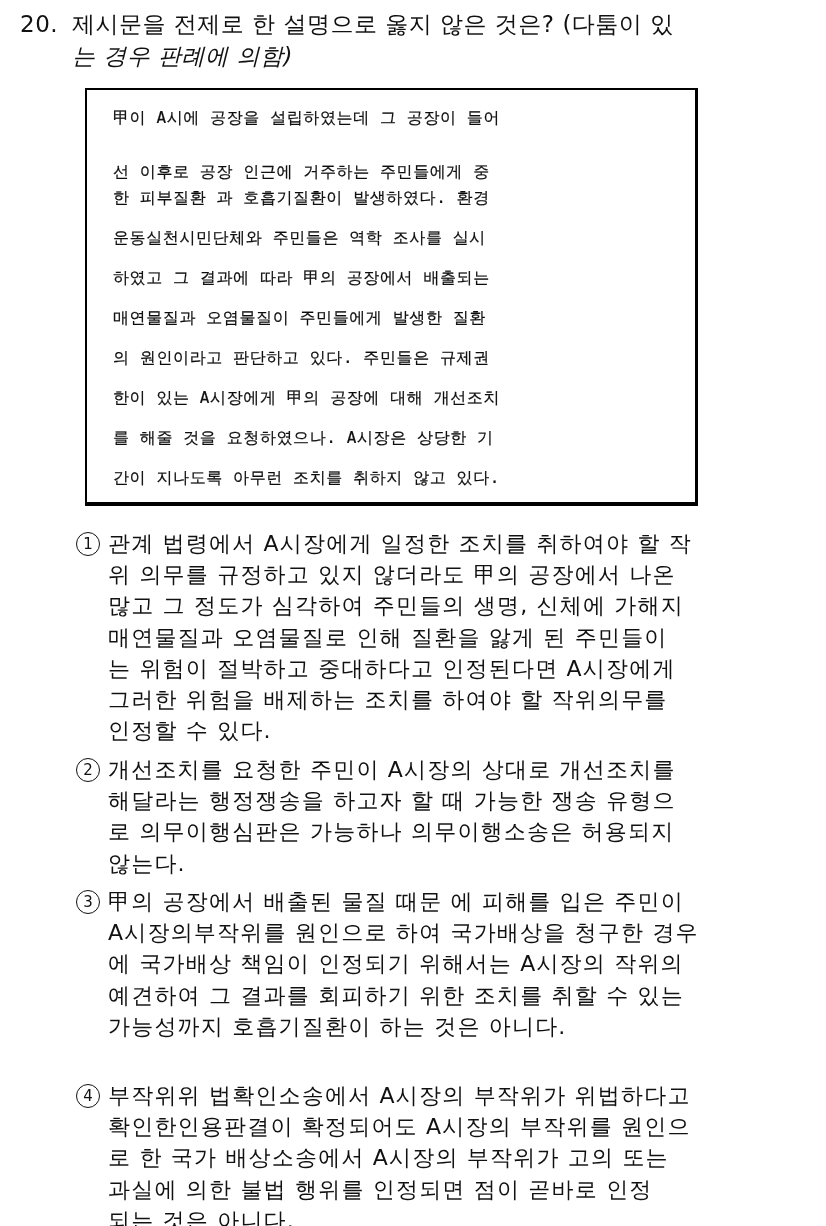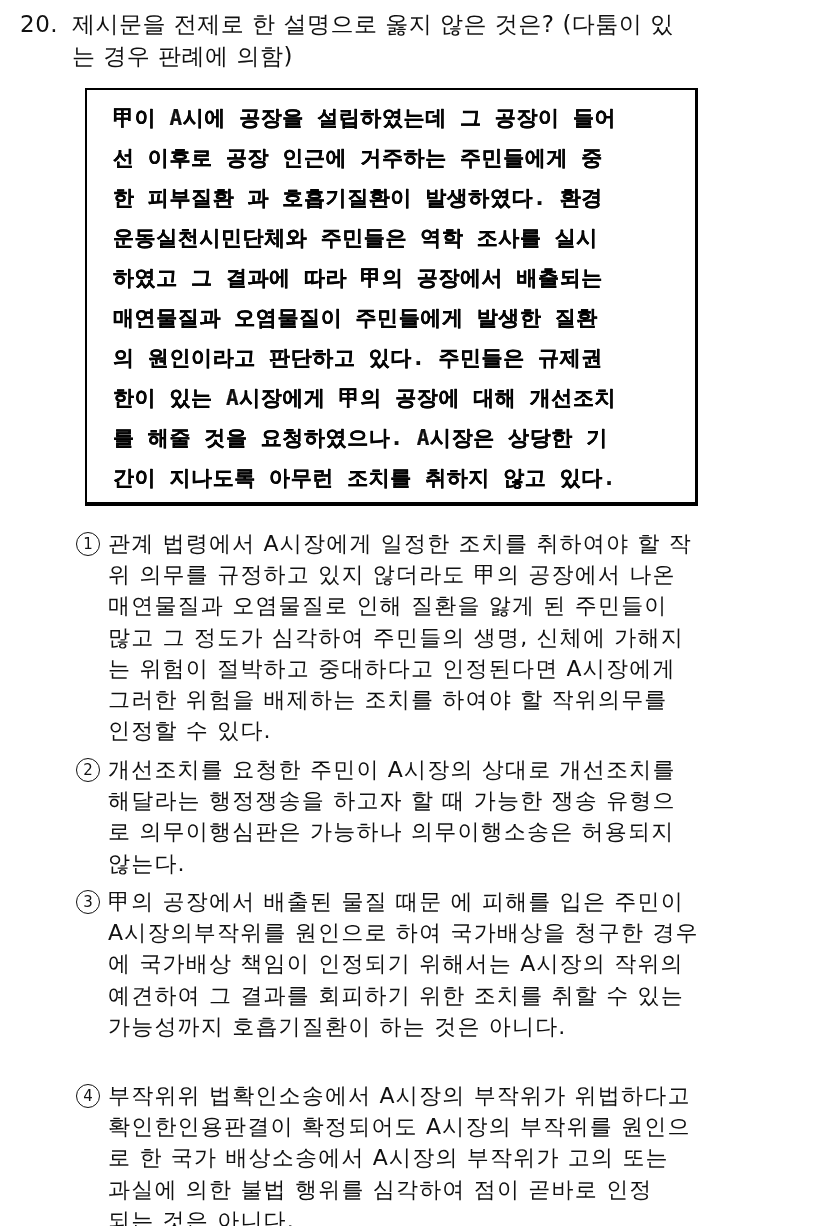--- a/index.html
+++ b/index.html
@@ -7,32 +7,32 @@
     width: 826px; height: 1226px; position: relative; overflow: hidden;
     color: #111111;
     font-family: "DejaVu Sans", "Liberation Sans", sans-serif;
   }
   .question {
     position: absolute; left: 20px; top: 8px; width: 790px;
     font-size: 23px; line-height: 32px; letter-spacing: 0.5px;
   }
   .q-line { white-space: nowrap; display: block; }
   .q-num { display: inline-block; width: 52px; }
-  .q-indent { padding-left: 52px; }
+  .q-indent { padding-left: 52px; font-style: italic; }
   .passage-box {
     position: absolute; left: 85px; top: 88px; width: 608px; height: 412px;
     border: 2px solid #000000;
     border-right-width: 3px; border-bottom-width: 4px;
     box-sizing: content-box;
   }
   .passage-line {
     position: absolute; left: 26px; white-space: nowrap;
     font-family: "DejaVu Sans Mono", "Liberation Mono", monospace;
-    font-size: 21px; letter-spacing: 0.6px; line-height: 36px;
-    font-weight: bold; -webkit-text-stroke: 0.2px #000;
+    font-size: 16px; letter-spacing: 0.6px; line-height: 36px;
+    font-weight: normal; -webkit-text-stroke: 0.2px #000;
   }
   .options { position: absolute; left: 76px; top: 528px; width: 740px; }
   .option { position: absolute; left: 0; width: 740px; }
   .opt-marker {
     position: absolute; left: 0; top: 4px; width: 22px; height: 22px;
     border: 1.5px solid #111; border-radius: 50%;
     font-size: 15px; line-height: 22px; text-align: center;
     box-sizing: content-box;
   }
   .opt-line {
@@ -43,38 +43,38 @@
 </head>
 <body>
 
 <div class="question">
   <span class="q-line"><span class="q-num">20.</span><span>제시문을 전제로 한 설명으로 옳지 않은 것은? (다툼이 있</span></span>
   <span class="q-line q-indent">는 경우 판례에 의함)</span>
 </div>
 
 <div class="passage-box">
   <div class="passage-line" style="top:10px">甲이 A시에 공장을 설립하였는데 그 공장이 들어</div>
-  <div class="passage-line" style="top:50px">선 이후로 공장 인근에 거주하는 주민들에게 중</div>
+  <div class="passage-line" style="top:64px">선 이후로 공장 인근에 거주하는 주민들에게 중</div>
   <div class="passage-line" style="top:90px">한 피부질환 과 호흡기질환이 발생하였다. 환경</div>
   <div class="passage-line" style="top:130px">운동실천시민단체와 주민들은 역학 조사를 실시</div>
   <div class="passage-line" style="top:170px">하였고 그 결과에 따라 甲의 공장에서 배출되는</div>
   <div class="passage-line" style="top:210px">매연물질과 오염물질이 주민들에게 발생한 질환</div>
   <div class="passage-line" style="top:250px">의 원인이라고 판단하고 있다. 주민들은 규제권</div>
   <div class="passage-line" style="top:290px">한이 있는 A시장에게 甲의 공장에 대해 개선조치</div>
   <div class="passage-line" style="top:330px">를 해줄 것을 요청하였으나. A시장은 상당한 기</div>
   <div class="passage-line" style="top:370px">간이 지나도록 아무런 조치를 취하지 않고 있다.</div>
 </div>
 
 <div class="options">
   <div class="option" style="top:0px">
     <span class="opt-marker">1</span>
     <span class="opt-line">관계 법령에서 A시장에게 일정한 조치를 취하여야 할 작</span>
     <span class="opt-line">위 의무를 규정하고 있지 않더라도 甲의 공장에서 나온</span>
+    <span class="opt-line">많고 그 정도가 심각하여 주민들의 생명, 신체에 가해지</span>
     <span class="opt-line">매연물질과 오염물질로 인해 질환을 앓게 된 주민들이</span>
-    <span class="opt-line">많고 그 정도가 심각하여 주민들의 생명, 신체에 가해지</span>
     <span class="opt-line">는 위험이 절박하고 중대하다고 인정된다면 A시장에게</span>
     <span class="opt-line">그러한 위험을 배제하는 조치를 하여야 할 작위의무를</span>
     <span class="opt-line">인정할 수 있다.</span>
   </div>
   <div class="option" style="top:226px">
     <span class="opt-marker">2</span>
     <span class="opt-line">개선조치를 요청한 주민이 A시장의 상대로 개선조치를</span>
     <span class="opt-line">해달라는 행정쟁송을 하고자 할 때 가능한 쟁송 유형으</span>
     <span class="opt-line">로 의무이행심판은 가능하나 의무이행소송은 허용되지</span>
     <span class="opt-line">않는다.</span>
@@ -85,16 +85,16 @@
     <span class="opt-line">A시장의부작위를 원인으로 하여 국가배상을 청구한 경우</span>
     <span class="opt-line">에 국가배상 책임이 인정되기 위해서는 A시장의 작위의</span>
     <span class="opt-line">예견하여 그 결과를 회피하기 위한 조치를 취할 수 있는</span>
     <span class="opt-line">가능성까지 호흡기질환이 하는 것은 아니다.</span>
   </div>
   <div class="option" style="top:552px">
     <span class="opt-marker">4</span>
     <span class="opt-line">부작위위 법확인소송에서 A시장의 부작위가 위법하다고</span>
     <span class="opt-line">확인한인용판결이 확정되어도 A시장의 부작위를 원인으</span>
     <span class="opt-line">로 한 국가 배상소송에서 A시장의 부작위가 고의 또는</span>
-    <span class="opt-line">과실에 의한 불법 행위를 심각하여 점이 곧바로 인정</span>
+    <span class="opt-line">과실에 의한 불법 행위를 인정되면 점이 곧바로 인정</span>
     <span class="opt-line">되는 것은 아니다.</span>
   </div>
 </div>
 
 </body></html>

